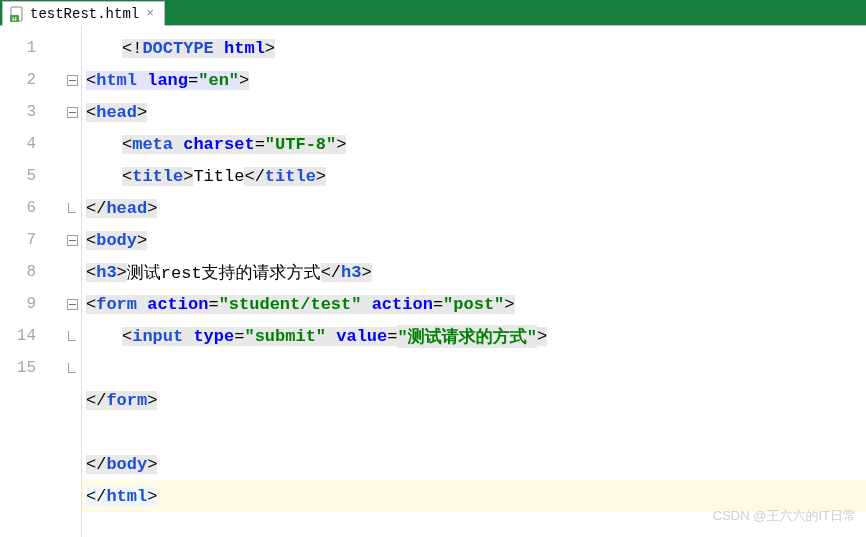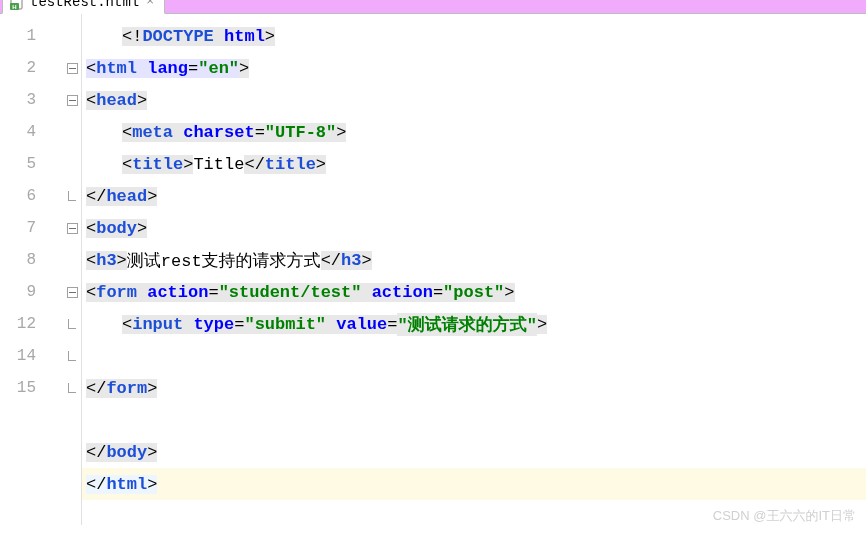--- a/index.html
+++ b/index.html
@@ -6,22 +6,22 @@
   body {
     font-family: "Consolas", "Monaco", "Courier New", monospace;
     font-size: 17px;
     background: #ffffff;
     width: 866px;
     height: 537px;
     overflow: hidden;
     position: relative;
   }
   .tab-bar {
-    height: 14px;
-    background: #f0abfc;
+    height: 26px;
+    background: #15803d;
     border-bottom: 1px solid #bdbdbd;
     display: flex;
     align-items: flex-end;
   }
   .tab {
     height: 25px;
     background: #ffffff;
     border: 1px solid #bdbdbd;
     border-bottom: 1px solid #ffffff;
     display: flex;
@@ -184,26 +184,20 @@
         <div class="line-num">8</div>
         <div class="fold-strip"></div>
       </div>
       <div class="gutter-line">
         <div class="line-num">9</div>
         <div class="fold-strip">
           <div class="fold-icon"></div>
         </div>
       </div>
       <div class="gutter-line">
-        <div class="line-num">12</div>
-        <div class="fold-strip">
-          <div style="width: 8px; height: 10px; border-left: 1px solid rgb(160, 160, 160); border-bottom: 1px solid rgb(160, 160, 160); margin-right: 2px;"></div>
-        </div>
-      </div>
-      <div class="gutter-line">
         <div class="line-num">14</div>
         <div class="fold-strip">
           <div style="width: 8px; height: 10px; border-left: 1px solid rgb(160, 160, 160); border-bottom: 1px solid rgb(160, 160, 160); margin-right: 2px;"></div>
         </div>
       </div>
       <div class="gutter-line">
         <div class="line-num">15</div>
         <div class="fold-strip">
           <div style="width: 8px; height: 10px; border-left: 1px solid rgb(160, 160, 160); border-bottom: 1px solid rgb(160, 160, 160); margin-right: 2px;"></div>
         </div>

